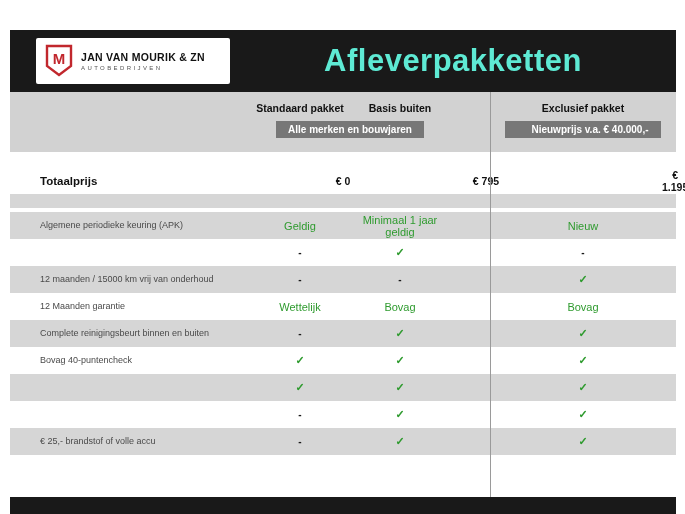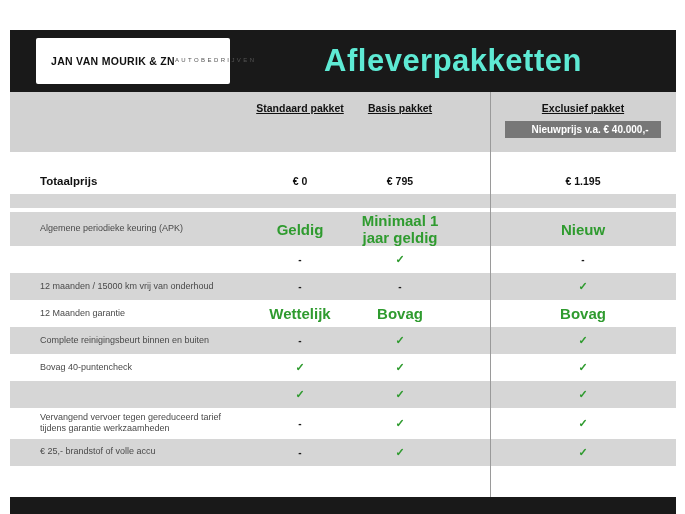--- a/index.html
+++ b/index.html
@@ -4,54 +4,54 @@
 <style>
   * { margin:0; padding:0; box-sizing:border-box; }
   html,body { width:685px; height:514px; background:#fff; font-family:"Liberation Sans", sans-serif; }
   .page { position:relative; width:685px; height:514px; background:#fff; overflow:hidden; }
 
   
   .topbar { position:absolute; left:10px; right:9px; top:30px; height:62px; background:#191919;
             display:flex; align-items:center; }
   .logo-box { margin-left:26px; width:194px; height:46px; background:#fff; border-radius:2px;
               display:flex; align-items:center; padding:4px 8px; gap:7px; flex:none; }
-  .logo-text { display:flex; justify-content:center; }
+  .logo-text { display:flex; flex-direction:column; justify-content:center; }
   .logo-name { font-size:10.5px; font-weight:bold; color:#111; letter-spacing:.3px; white-space:nowrap; }
   .logo-sub  { font-size:6px; color:#555; letter-spacing:2.4px; margin-top:2px; white-space:nowrap; }
   .page-title { flex:1; text-align:center; color:#5eead4; font-size:31px; font-weight:800; letter-spacing:.5px; }
 
   
   .grid { display:grid; grid-template-columns:240px 100px 100px 40px 1fr; align-items:center; }
   .cell { text-align:center; }
   .c0 { grid-column:2; } .c1 { grid-column:3; } .c2 { grid-column:5; }
 
   
   .table-head { position:absolute; left:10px; right:9px; top:92px; height:60px; background:#d2d2d2; padding-top:10px; }
-  .col-label { font-size:10.5px; font-weight:bold; color:#111; text-align:center;text-decoration:underline; }
+  .col-label { font-size:10.5px; font-weight:bold; color:#111; text-align:center; }
   .badge-row { margin-top:7px; }
   .badge { background:var(--badge_gray,#777); color:#fff; font-size:10px; font-weight:bold;
            padding:3px 12px; justify-self:center; white-space:nowrap; }
   .badge-left { grid-column:2 / 4; }
   .badge-right { grid-column:5;padding-left:26px; }
 
   
-  .total-row { position:absolute; left:10px; right:9px; top:152px; height:58px; background:#fff; }
+  .total-row { position:absolute; left:10px; right:9px; top:152px; height:58px; background:#fff;gap:43px; }
   .total-label { grid-column:1; padding-left:30px; font-size:11.5px; font-weight:bold; color:#111; }
   .total-val { font-size:10.5px; font-weight:bold; color:#111; }
 
   
   .rows { position:absolute; left:10px; right:9px; top:194px; }
   .spacer-row { height:14px; background:#d6d6d6; margin-bottom:4px; }
   .row { min-height:27px; }
   .row.gray { background:#d6d6d6; }
   .row.white { background:#fff; }
   .row-label { grid-column:1; padding:4px 10px 4px 30px; font-size:9px; color:#4a4a4a; line-height:1.25; }
   .check { color:var(--green,#2f9b2f); font-size:11px; font-weight:bold; }
   .dash  { color:#1a1a1a; font-size:10px; font-weight:bold; }
-  .green-text { color:var(--green,#2f9b2f); font-size:15px; font-weight:bold; }
+  .green-text { color:var(--green,#2f9b2f); font-size:11px; font-weight:normal; }
 
   
   .v-divider { position:absolute; left:490px; top:92px; height:405px; width:1px; background:#9a9a9a; }
   .bottombar { position:absolute; left:10px; right:9px; top:497px; height:17px; background:#191919; }
 </style>
 </head>
 <body>
 
 <div class="page">
 
@@ -65,24 +65,25 @@
         <div class="logo-name">JAN VAN MOURIK &amp; ZN</div>
         <div class="logo-sub">AUTOBEDRIJVEN</div>
       </div>
     </div>
     <div class="page-title">Afleverpakketten</div>
   </div>
 
   <div class="table-head">
     <div class="grid">
       <div class="cell c0 col-label">Standaard pakket</div>
-      <div class="cell c1 col-label">Basis pakket</div>
+      <div class="cell c1 col-label">Basis buiten</div>
       <div class="cell c2 col-label">Exclusief pakket</div>
     </div>
     <div class="grid badge-row">
+      <div class="badge badge-left">Alle merken en bouwjaren</div>
       <div class="badge badge-right">Nieuwprijs v.a. € 40.000,-</div>
     </div>
   </div>
 
   <div class="total-row grid">
     <div class="total-label">Totaalprijs</div>
     <div class="cell c0 total-val">€ 0</div>
     <div class="cell c1 total-val">€ 795</div>
     <div class="cell c2 total-val">€ 1.195</div>
   </div>
@@ -123,21 +124,20 @@
         <div class="cell c0 check">✓</div>
         <div class="cell c1 check">✓</div>
         <div class="cell c2 check">✓</div>
       </div>
       <div class="grid row gray">
         <div class="cell c0 check">✓</div>
         <div class="cell c1 check">✓</div>
         <div class="cell c2 check">✓</div>
       </div>
       <div class="grid row white">
-        <div class="row-label">Vervangend vervoer tegen gereduceerd tarief tijdens garantie werkzaamheden</div>
         <div class="cell c0 dash">-</div>
         <div class="cell c1 check">✓</div>
         <div class="cell c2 check">✓</div>
       </div>
       <div class="grid row gray">
         <div class="row-label">€ 25,- brandstof of  volle accu</div>
         <div class="cell c0 dash">-</div>
         <div class="cell c1 check">✓</div>
         <div class="cell c2 check">✓</div>
       </div>

